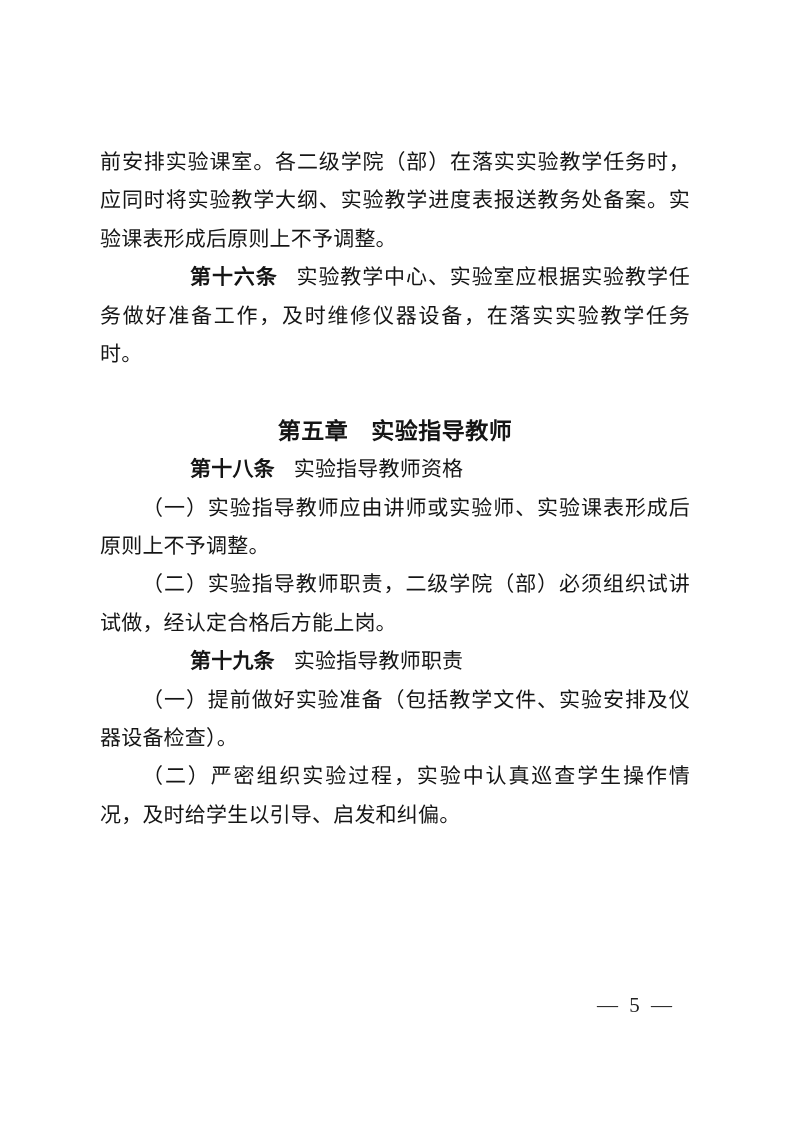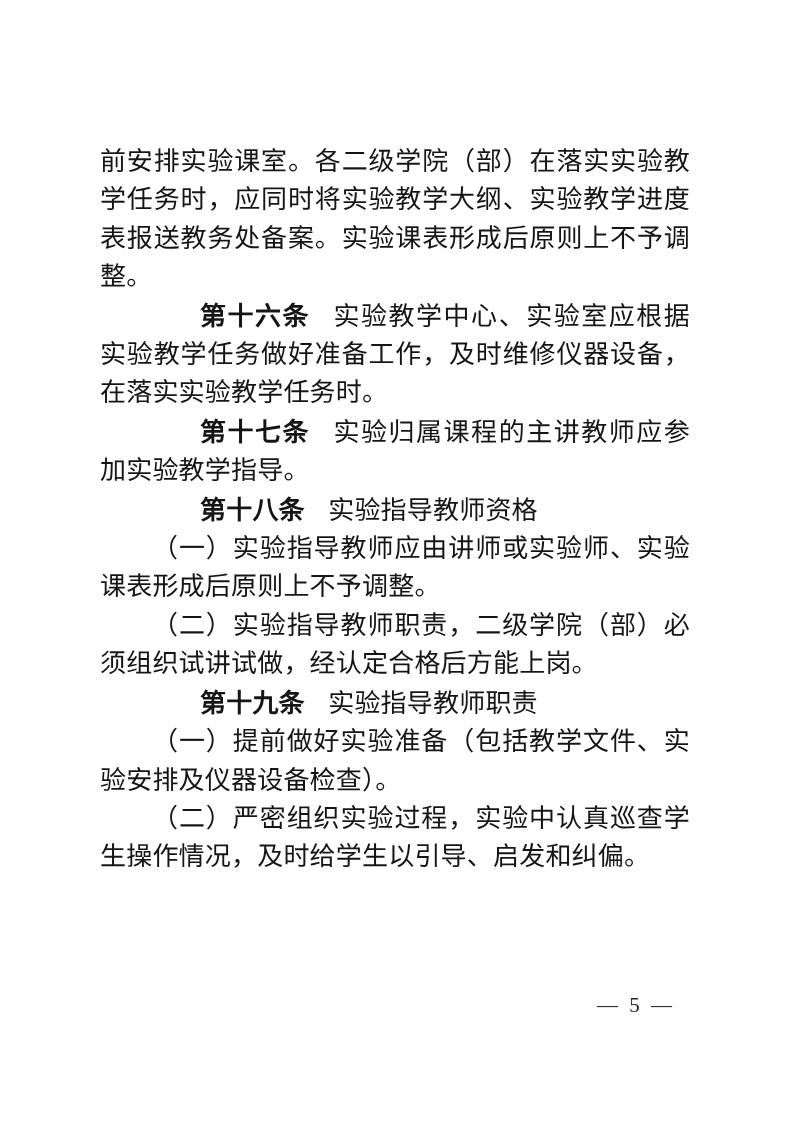--- a/index.html
+++ b/index.html
@@ -16,21 +16,21 @@
     color: #151515;
   }
   .content {
     position: absolute;
     left: 100px;
     top: 143px;
     width: 590px;
   }
   .para {
     margin: 0;
-    font-size: 26px;
+    font-size: 21px;
     line-height: 38.4px;
     letter-spacing: 0.2px;
     text-align: justify;
     text-justify: inter-character;
   }
   .para.indent {
     text-indent: 2em;
   }
   .lead {
     font-family: "Liberation Sans", "DejaVu Sans", sans-serif;
@@ -63,22 +63,22 @@
 </style>
 </head>
 <body>
 
 <div class="content">
 
   <p class="para">前安排实验课室。各二级学院（部）在落实实验教学任务时，应同时将实验教学大纲、实验教学进度表报送教务处备案。实验课表形成后原则上不予调整。</p>
 
   <p class="para indent"><span class="lead">第十六条</span><span>实验教学中心、实验室应根据实验教学任务做好准备工作，及时维修仪器设备，在落实实验教学任务时。</span></p>
 
+  <h2 class="chapter"><span class="chapter-no">第五章</span><span>实验指导教师</span></h2>
 
-  <p class="para indent"><span class="lead">第十七条</span><span>实验归属课程的主讲教师应参加实验教学指导。</span></p>
 
   <p class="para indent"><span class="lead">第十八条</span><span>实验指导教师资格</span></p>
 
   <p class="para indent">（一）实验指导教师应由讲师或实验师、实验课表形成后原则上不予调整。</p>
 
   <p class="para indent">（二）实验指导教师职责，二级学院（部）必须组织试讲试做，经认定合格后方能上岗。</p>
 
 
   <p class="para indent"><span class="lead">第十九条</span><span>实验指导教师职责</span></p>
 

